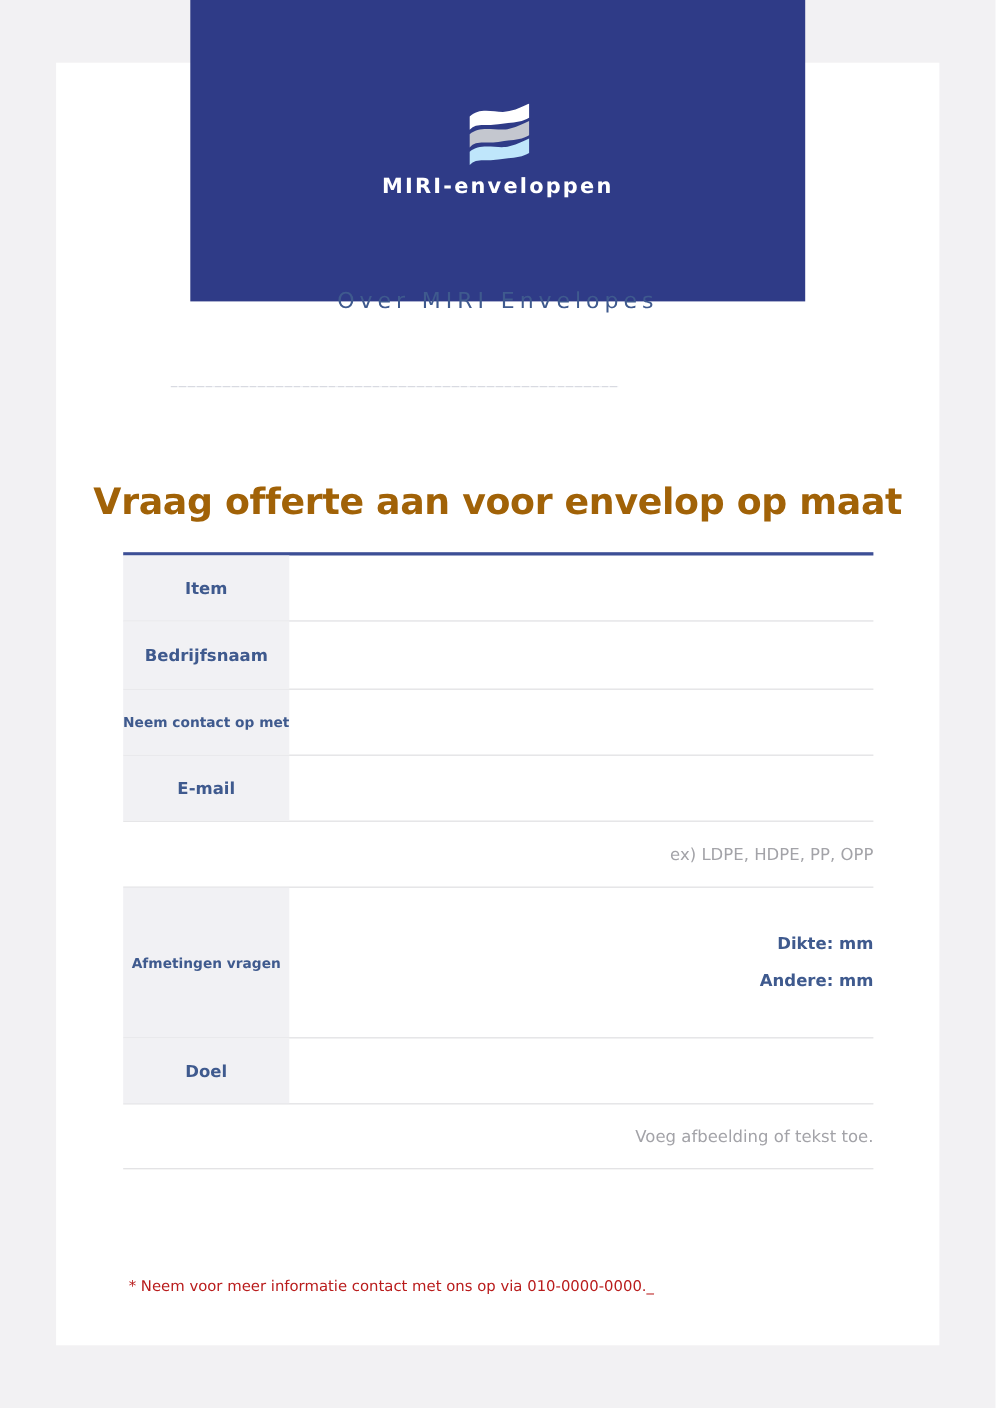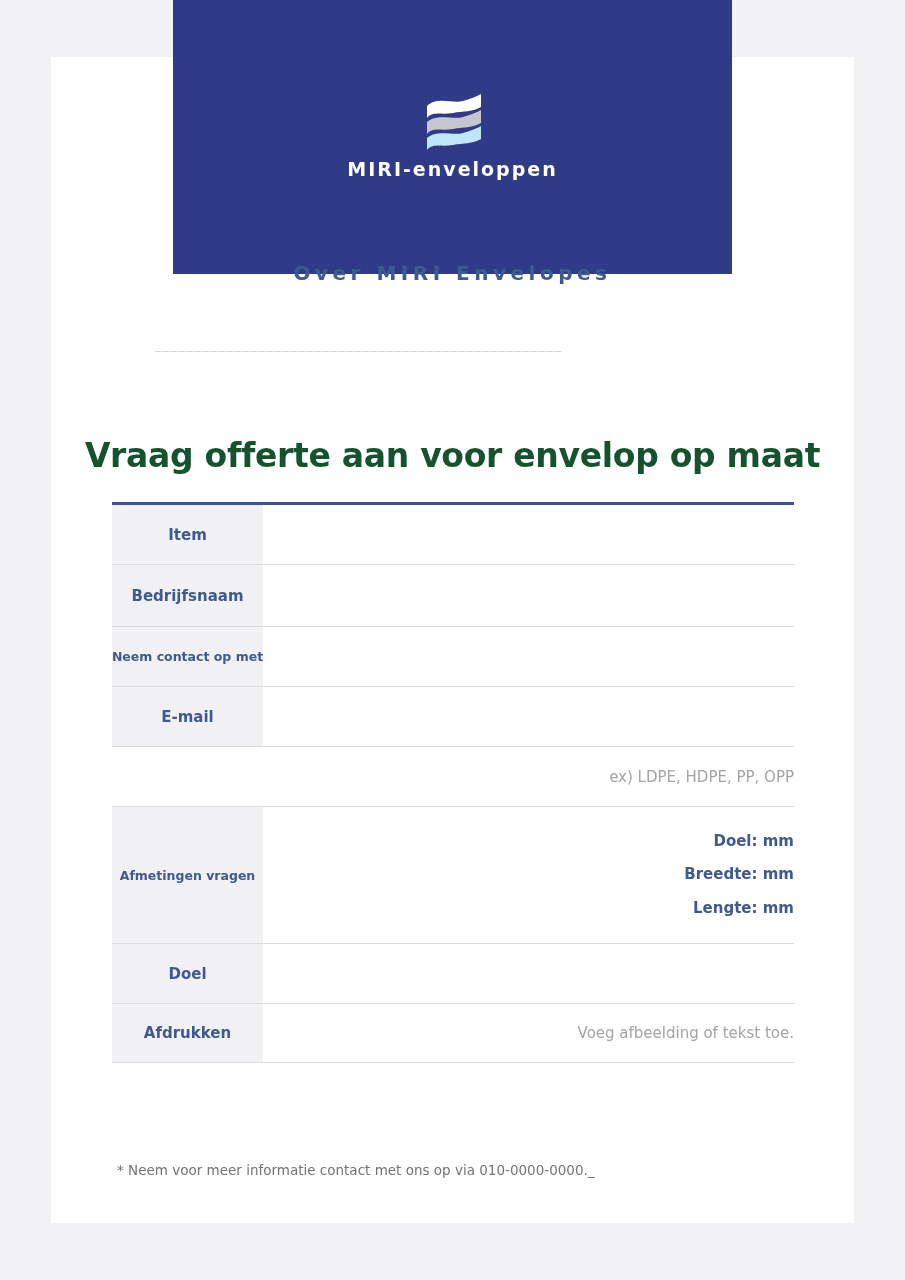--- a/index.html
+++ b/index.html
@@ -34,35 +34,35 @@
       color: #ffffff;
       font-weight: bold;
       font-size: 19px;
       letter-spacing: 2px;
     }
     .about-title {
       position: absolute;
       left: 0; width: 905px; top: 261px;
       text-align: center;
       color: #3f5a8e;
-      font-weight: bold;
+      font-weight: normal;
       font-size: 20px;
       letter-spacing: 4.5px;
     }
     .fine-line {
       position: absolute;
       left: 155px; top: 351px;
       width: 407px; height: 1px;
       background: repeating-linear-gradient(90deg, #d4d6de 0 6px, #eceef3 6px 8px);
     }
     .main-title {
       position: absolute;
       left: 0; width: 905px; top: 436px;
       text-align: center;
-      color: #14532d;
+      color: #a16207;
       font-weight: bold;
       font-size: 33px;
       letter-spacing: -0.3px;
     }
     .form-table {
       position: absolute;
       left: 112px; top: 502px;
       width: 682px;
       border-top: 3px solid #3d4f96;
     }
@@ -96,21 +96,21 @@
     .placeholder { color: #a3a3a8; }
     .dim-line {
       color: #3f5a8e;
       font-weight: bold;
       font-size: 15px;
       line-height: 33.5px;
     }
     .footnote {
       position: absolute;
       left: 117px; top: 1162px;
-      color: #737373;
+      color: #b91c1c;
       font-size: 13.5px;
     }
   </style>
 </head>
 <body>
 
 <div class="card"></div>
 
 <div class="banner">
   <svg class="logo-icon" viewBox="0 0 60 56">
@@ -144,30 +144,28 @@
     <div class="value-cell"></div>
   </div>
   <div class="row" style="height:60px">
     <div class="value-cell">
       <span class="placeholder">ex) LDPE, HDPE, PP, OPP</span>
     </div>
   </div>
   <div class="row" style="height:137px">
     <div class="label-cell small">Afmetingen vragen</div>
     <div class="value-cell">
-      <span class="dim-line">Doel: mm</span>
-      <span class="dim-line">Breedte: mm</span>
-      <span class="dim-line">Lengte: mm</span>
+      <span class="dim-line">Dikte: mm</span>
+      <span class="dim-line">Andere: mm</span>
     </div>
   </div>
   <div class="row" style="height:60px">
     <div class="label-cell">Doel</div>
     <div class="value-cell"></div>
   </div>
   <div class="row" style="height:59px">
-    <div class="label-cell">Afdrukken</div>
     <div class="value-cell">
       <span class="placeholder">Voeg afbeelding of tekst toe.</span>
     </div>
   </div>
 </div>
 
 <div class="footnote">* Neem voor meer informatie contact met ons op via 010-0000-0000._</div>
 
 </body></html>

